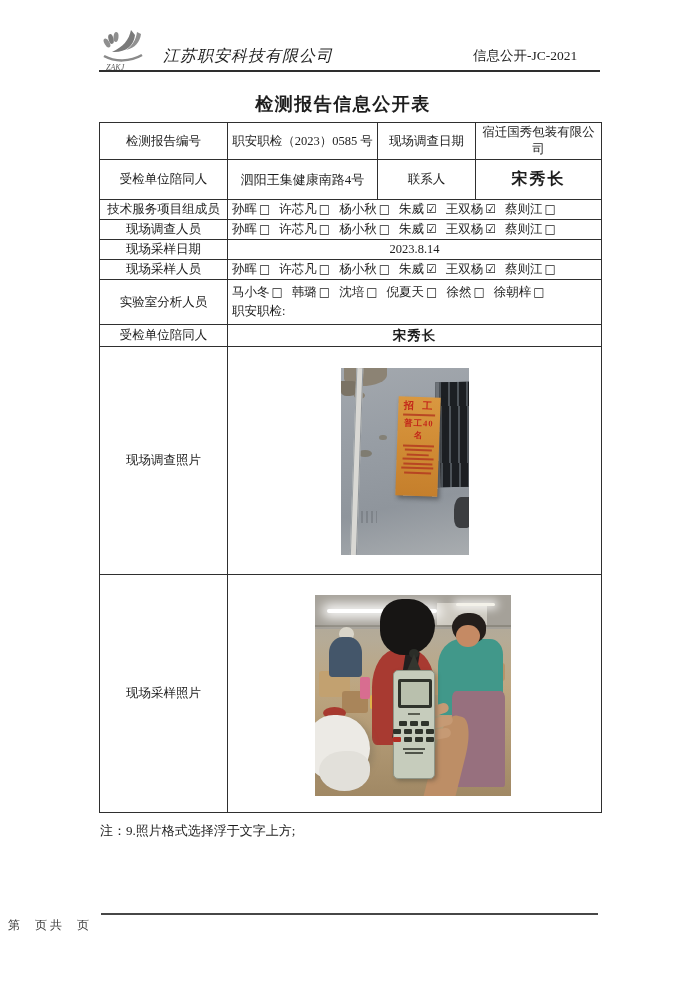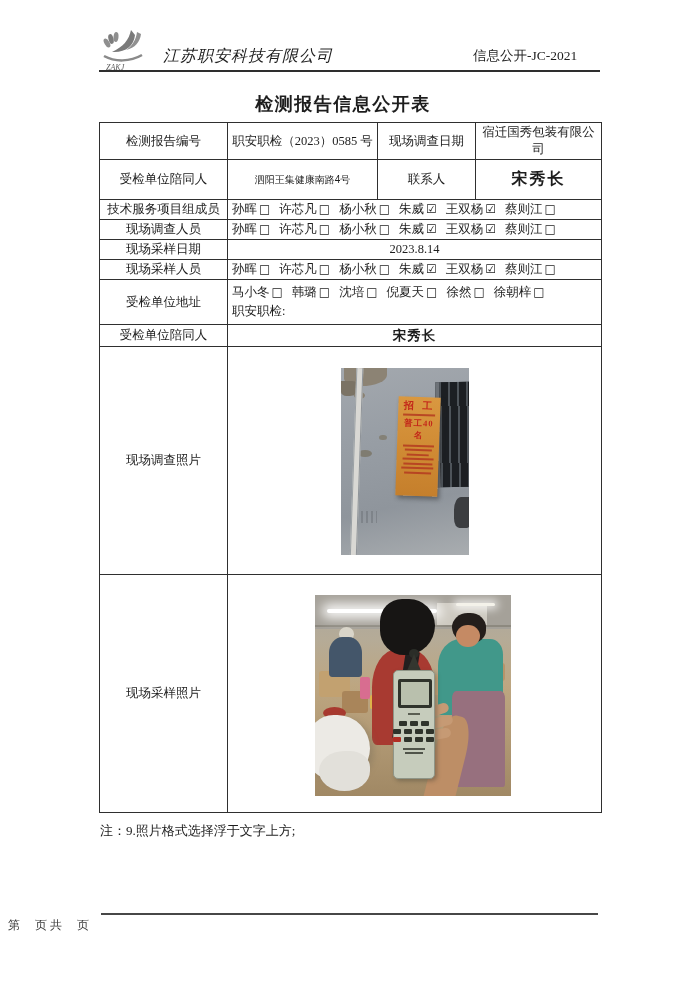--- a/index.html
+++ b/index.html
@@ -17,21 +17,21 @@
          font-size:18px;font-weight:bold;letter-spacing:1.5px;padding-left:31px;}
 
   
   table.form{position:absolute;left:99px;top:122px;width:502px;border-collapse:collapse;
              table-layout:fixed;font-size:12.5px;}
   table.form td{border:1px solid #2f2f2f;padding:1px 4px;vertical-align:middle;overflow:hidden;}
   td.lbl{text-align:center;}
   td.vc{text-align:center;}
   td.vl{text-align:left;padding-left:8px;}
   .org-name{line-height:1.35;text-align:center;}
-  .addr{font-family:Liberation Sans, sans-serif;font-size:10px;}
+  .addr{font-family:Liberation Serif, serif;font-size:13px;}
   .contact{font-weight:bold;font-size:16px;letter-spacing:2px;}
   .escort{font-weight:bold;font-size:13.5px;letter-spacing:1px;}
   .chk-item{display:inline-block;margin-right:9px;white-space:nowrap;}
   .chk-item .box{font-family:"DejaVu Sans",sans-serif;font-size:12px;margin-left:2px;}
   .lab-line2{margin-top:2px;}
 
   
   .note{position:absolute;left:100px;top:822px;font-size:13px;}
   .footer-rule{position:absolute;left:101px;top:913px;width:497px;height:2px;background:#474747;}
   .footer-text{position:absolute;left:8px;top:917px;width:700px;text-align:left;
@@ -181,21 +181,21 @@
       <td class="lbl">现场采样日期</td>
       <td class="vc" colspan="3">2023.8.14</td>
     </tr>
 
     <tr style="height:16px">
       <td class="lbl">现场采样人员</td>
       <td class="vl" colspan="3"><span class="chk-item"><span>孙晖</span><span class="box">□</span></span><span class="chk-item"><span>许芯凡</span><span class="box">□</span></span><span class="chk-item"><span>杨小秋</span><span class="box">□</span></span><span class="chk-item"><span>朱威</span><span class="box">☑</span></span><span class="chk-item"><span>王双杨</span><span class="box">☑</span></span><span class="chk-item"><span>蔡则江</span><span class="box">□</span></span></td>
     </tr>
 
     <tr style="height:45px">
-      <td class="lbl">受检单位地址</td>
+      <td class="lbl">实验室分析人员</td>
       <td class="vl" colspan="3">
         <div><span class="chk-item"><span>马小冬</span><span class="box">□</span></span><span class="chk-item"><span>韩璐</span><span class="box">□</span></span><span class="chk-item"><span>沈培</span><span class="box">□</span></span><span class="chk-item"><span>倪夏天</span><span class="box">□</span></span><span class="chk-item"><span>徐然</span><span class="box">□</span></span><span class="chk-item"><span>徐朝梓</span><span class="box">□</span></span></div>
         <div class="lab-line2">职安职检:</div>
       </td>
     </tr>
 
     <tr style="height:22px">
       <td class="lbl">受检单位陪同人</td>
       <td class="vc escort" colspan="3">宋秀长</td>
     </tr>

